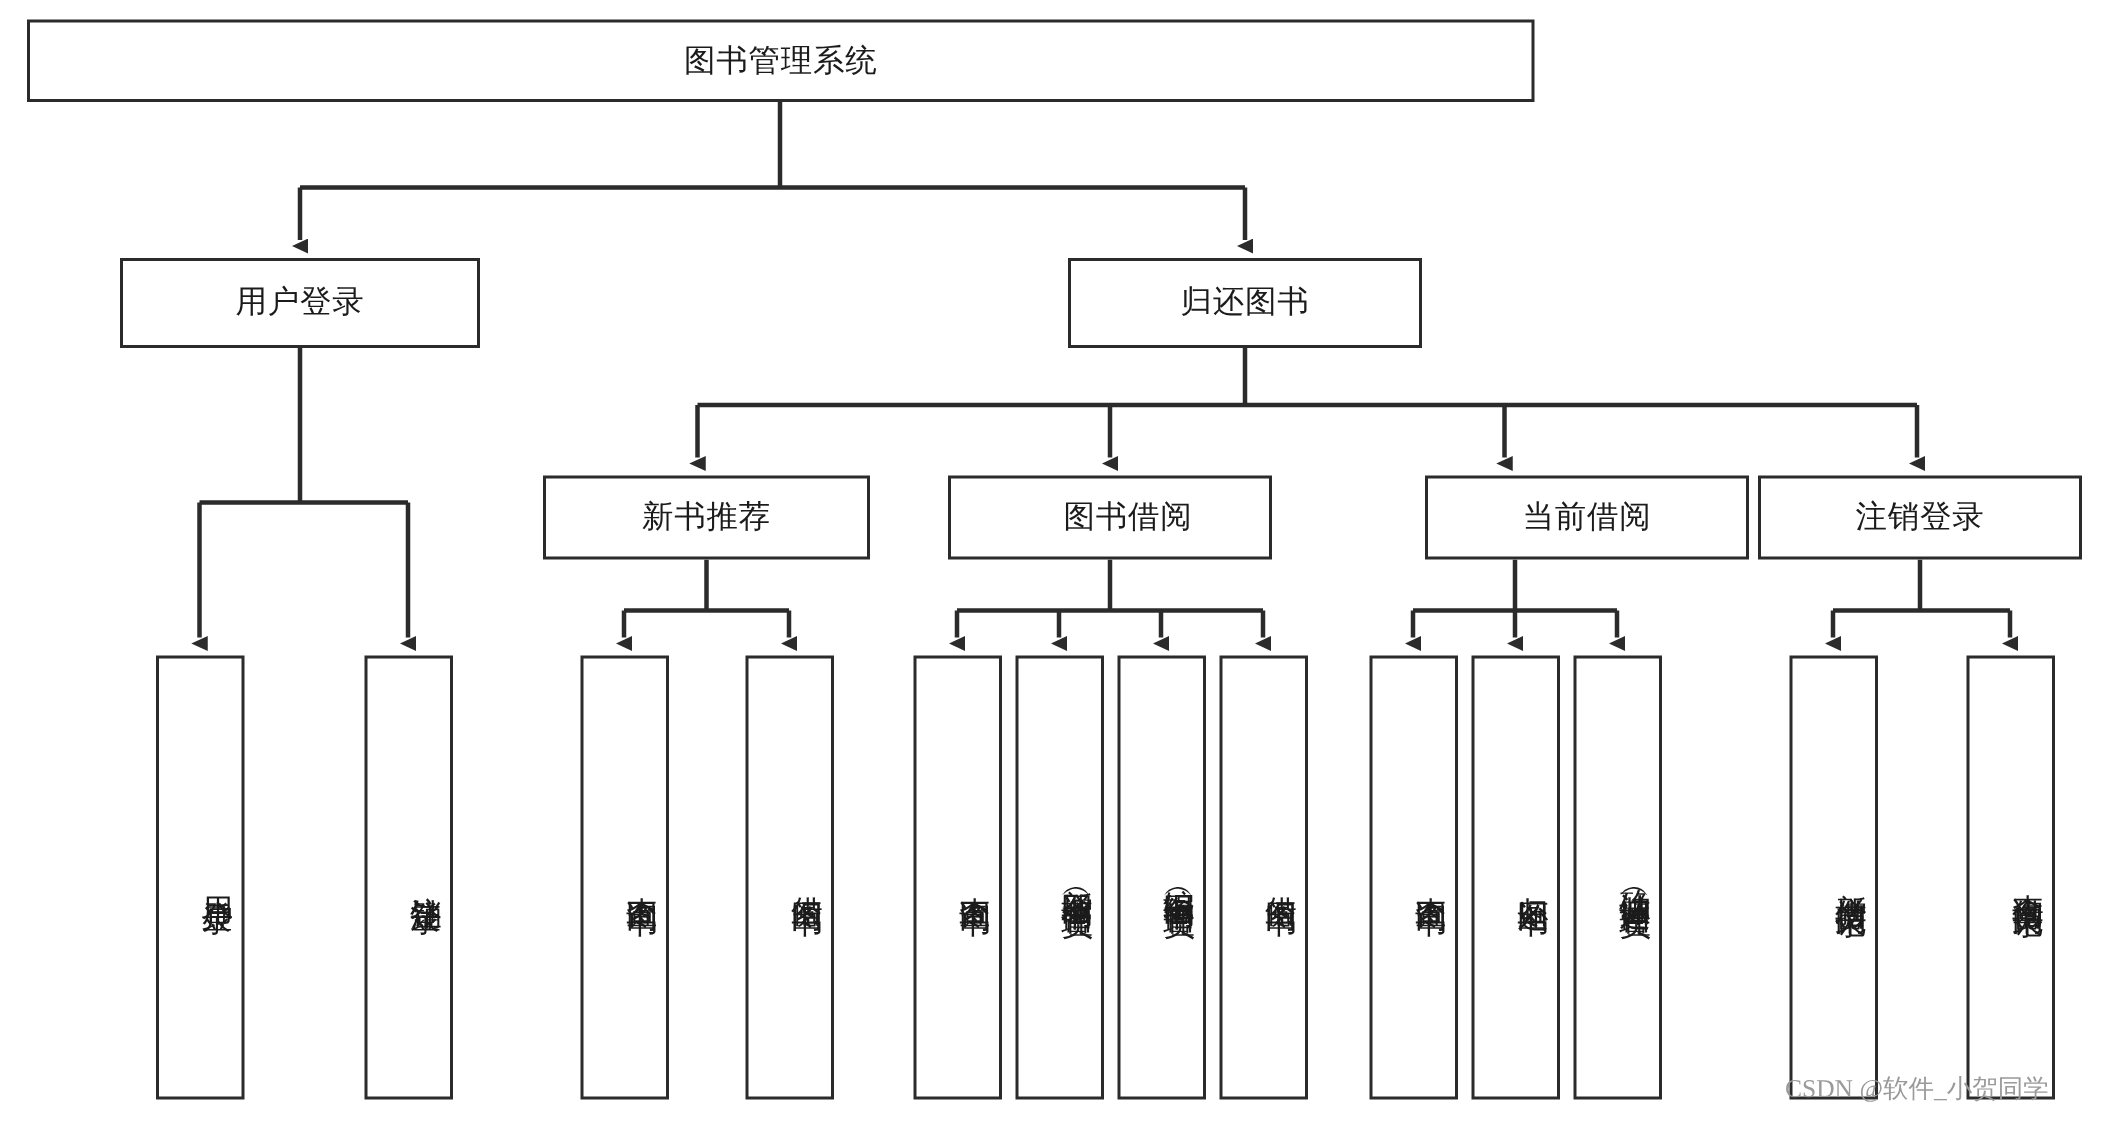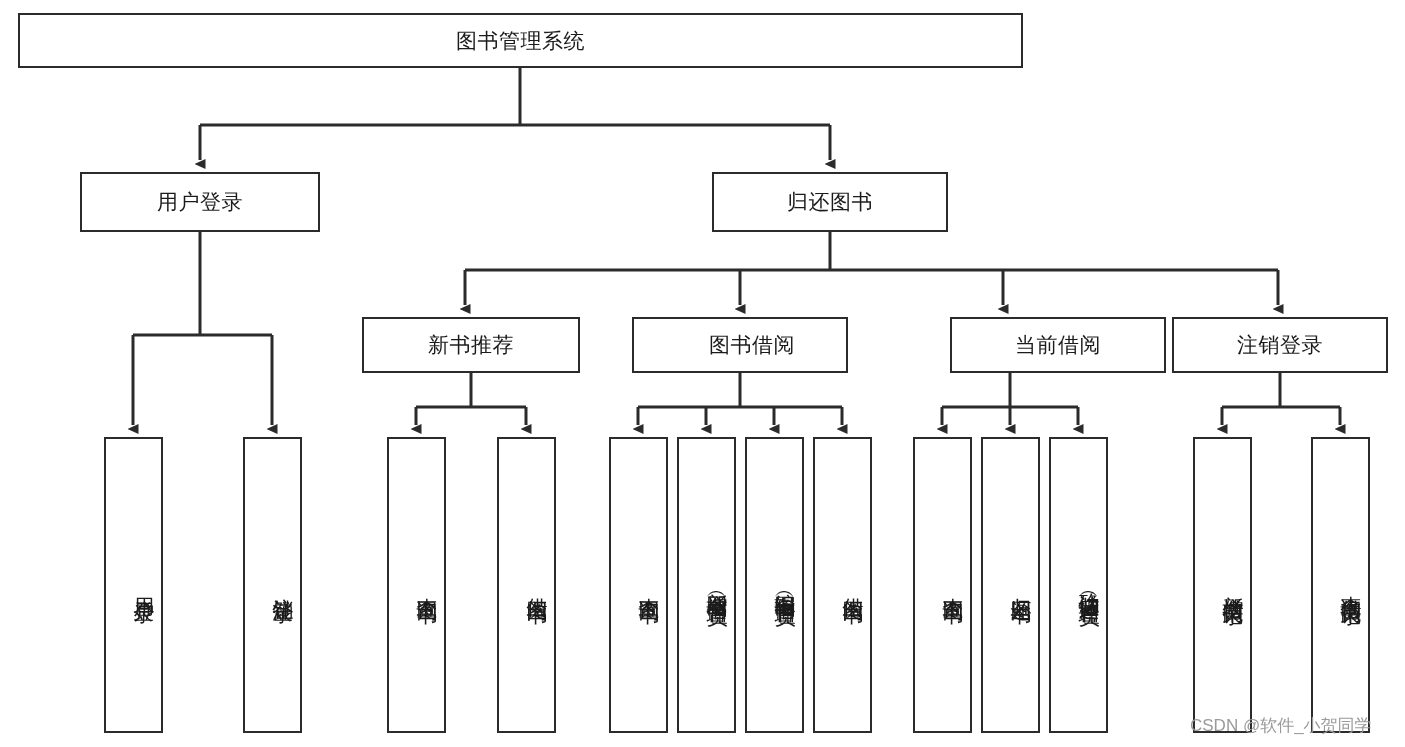--- a/index.html
+++ b/index.html
@@ -61,21 +61,21 @@
     max-height: 100%;
   }
   .watermark {
     position: absolute;
     left: 1190px;
     top: 714px;
     font-size: 17px;
     color: #9a9a9a;
     z-index: 5;
     white-space: nowrap;
-    font-family: Liberation Sans, sans-serif;
+    font-family: Liberation Serif, serif;
   }
 </style>
 </head>
 <body>
 
 <div id="canvas">
 
   <svg id="wires" viewBox="0 0 1405 747" width="1405" height="747" xmlns="http://www.w3.org/2000/svg">
     <defs>
       <marker id="arrow" markerWidth="10" markerHeight="11" refX="1" refY="5.5" orient="auto" markerUnits="userSpaceOnUse">

